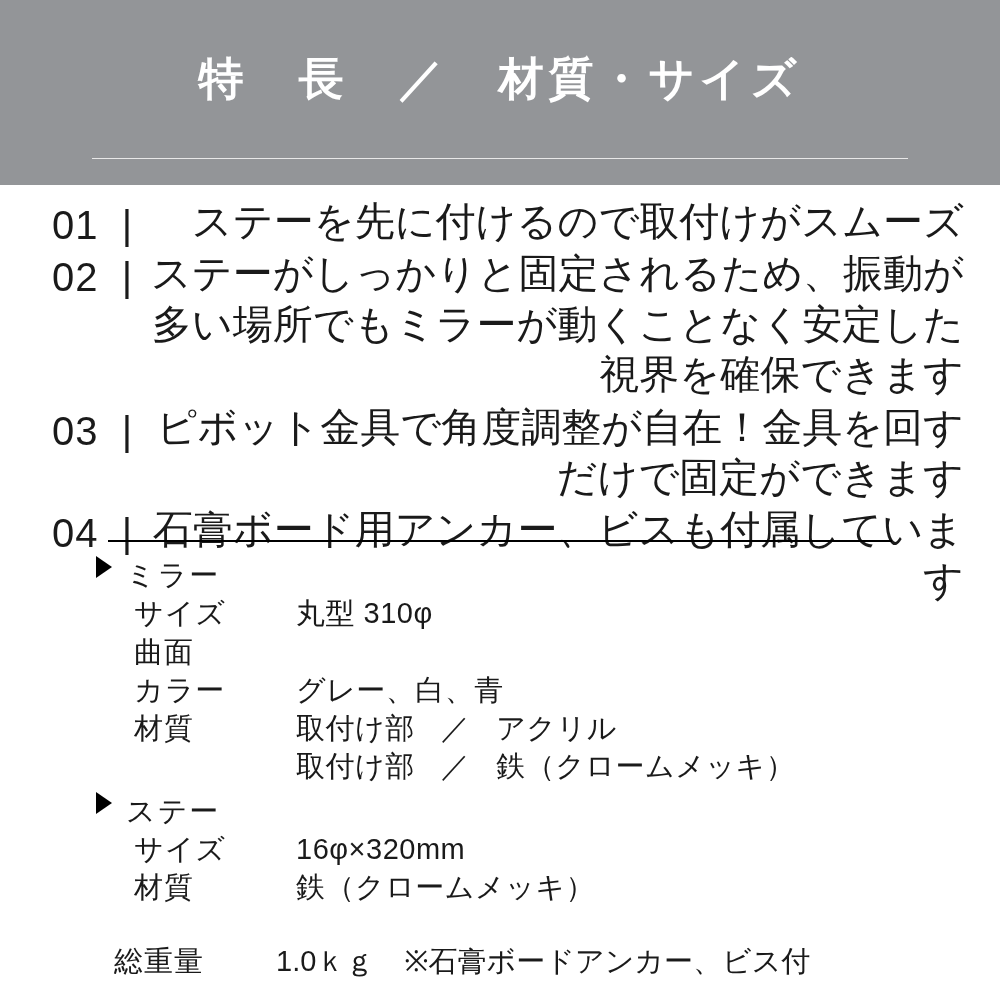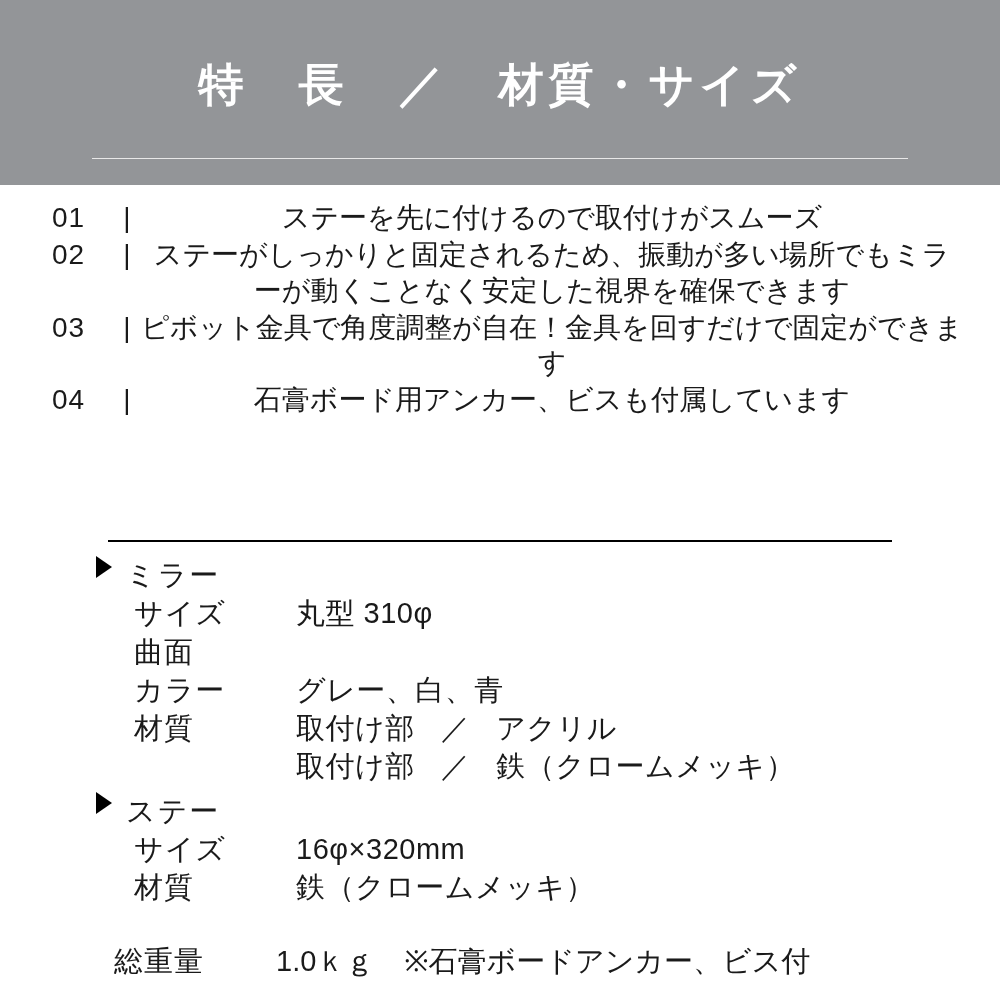--- a/index.html
+++ b/index.html
@@ -26,21 +26,21 @@
     position: relative;
     width: 1000px;
     height: 185px;
     background: #939598;
     box-sizing: border-box;
   }
   .banner-title {
     position: absolute;
     left: 0;
     right: 0;
-    top: 62px;
+    top: 56px;
     text-align: center;
     color: #ffffff;
     font-size: 45px;
     font-weight: bold;
     letter-spacing: 5px;
     white-space: pre;
     line-height: 1;
   }
   .banner-rule {
     position: absolute;
@@ -56,39 +56,40 @@
     margin: 0;
     padding: 0;
     position: absolute;
     top: 200px;
     left: 52px;
     right: 36px;
   }
   .feature-row {
     display: flex;
     align-items: flex-start;
-    font-size: 28px;
+    font-size: 40px;
     line-height: 1.26;
     margin-bottom: 2px;
   }
   .feature-num {
     flex: 0 0 auto;
     width: 62px;
     text-align: left;
     letter-spacing: 1px;
   }
   .feature-sep {
     flex: 0 0 auto;
     width: 26px;
     text-align: center;
     color: #1a1a1a;
   }
   .feature-text {
     flex: 1 1 auto;
-    text-align: center;
+    text-align: right;
+    font-family: Liberation Mono, monospace;
   }
 
   
   .mid-rule {
     position: absolute;
     left: 108px;
     right: 108px;
     top: 540px;
     height: 2px;
     background: #000000;

